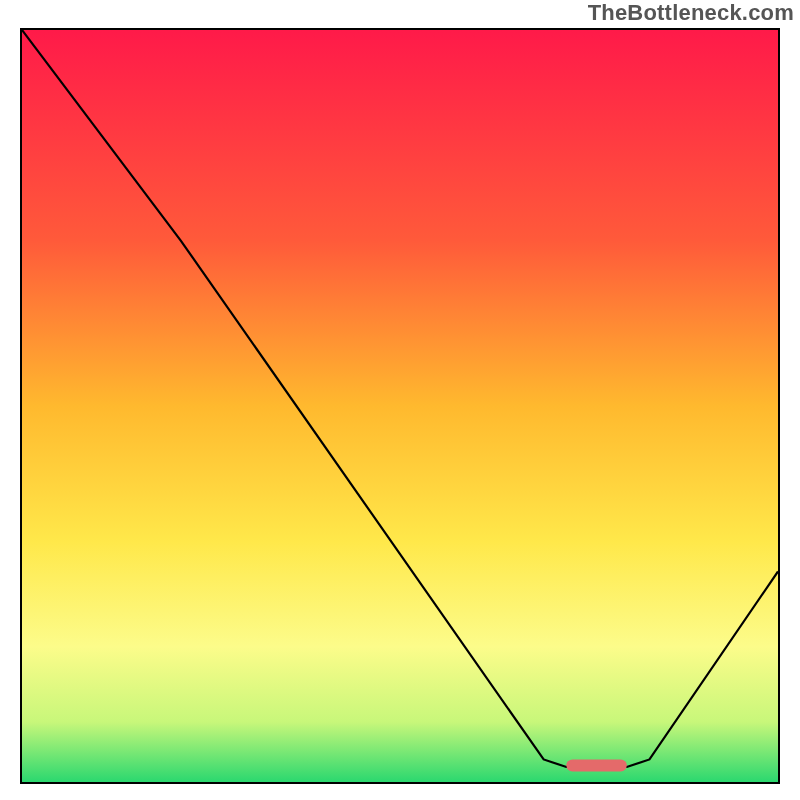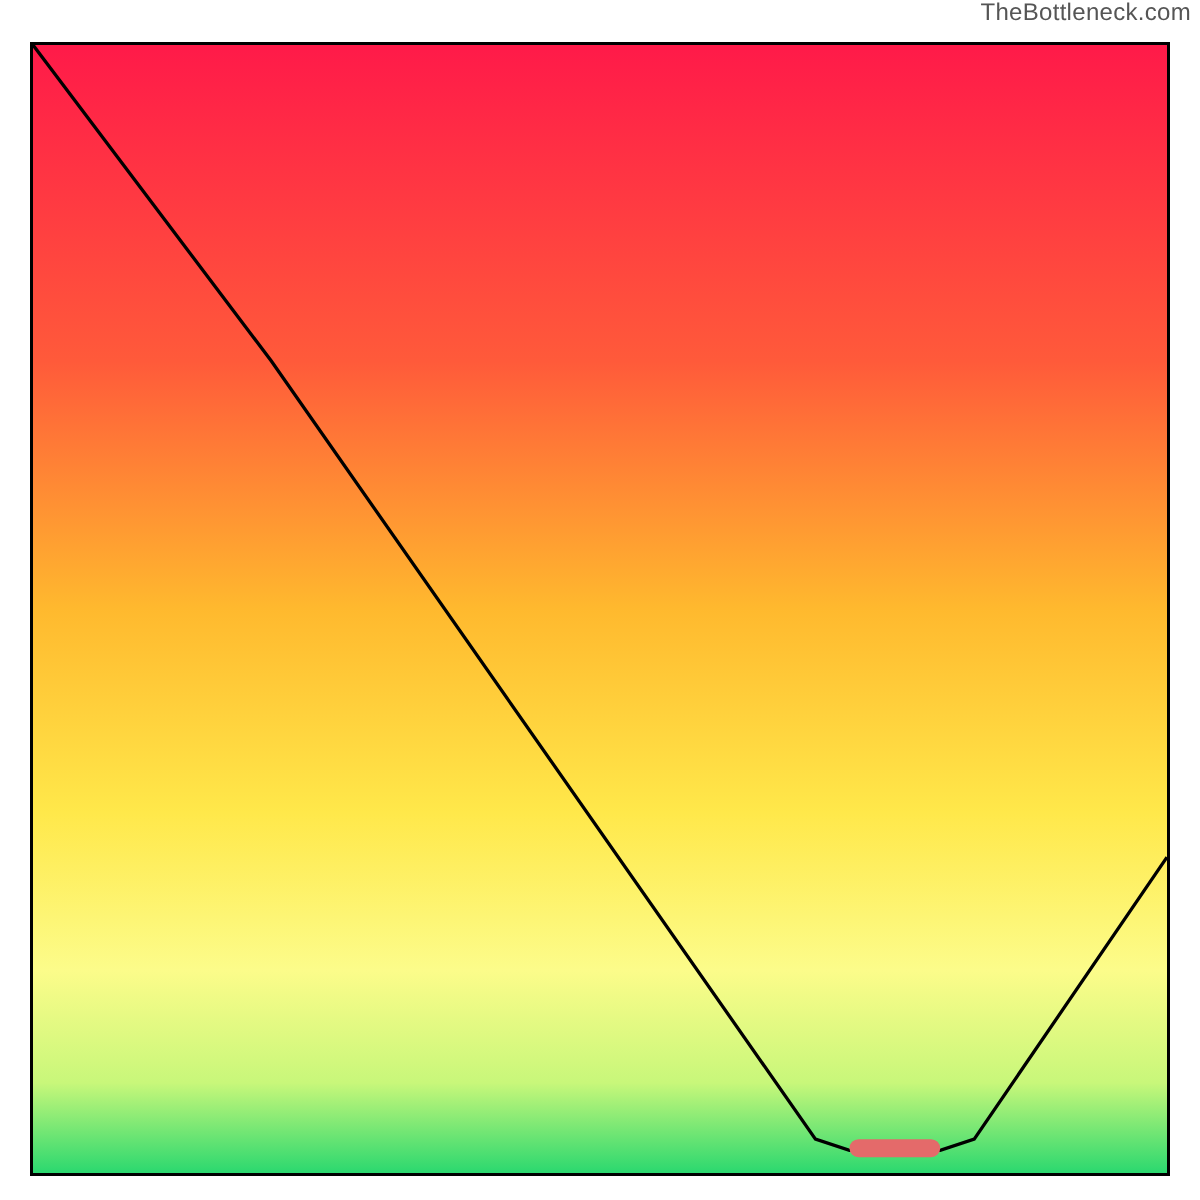--- a/index.html
+++ b/index.html
@@ -13,22 +13,22 @@
   }
   .frame {
     position: relative;
     width: 800px;
     height: 800px;
   }
   .watermark {
     position: absolute;
     top: 0;
     right: 6px;
-    font-size: 16px;
-    font-weight: 400;
+    font-size: 22px;
+    font-weight: 700;
     color: #555;
     letter-spacing: 0.2px;
   }
   .plot {
     position: absolute;
     left: 20px;
     top: 28px;
     width: 760px;
     height: 756px;
     box-sizing: border-box;

